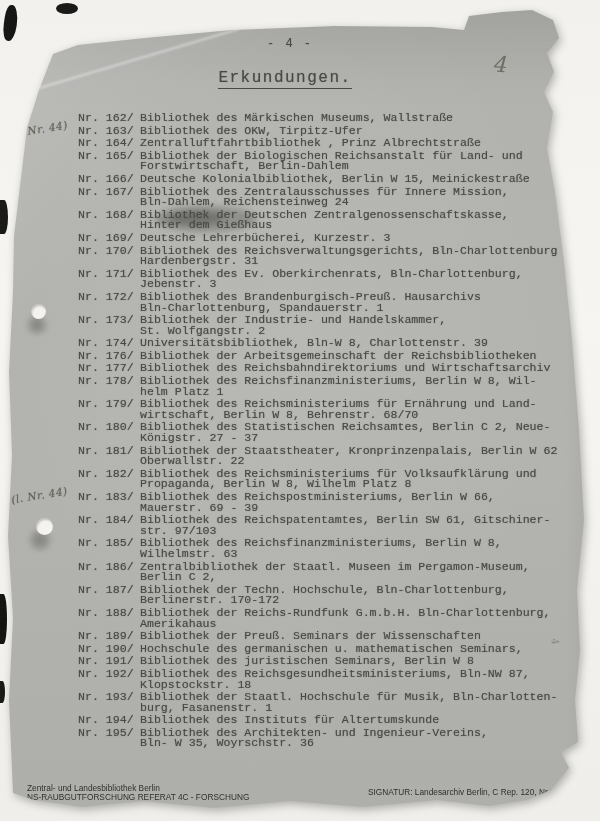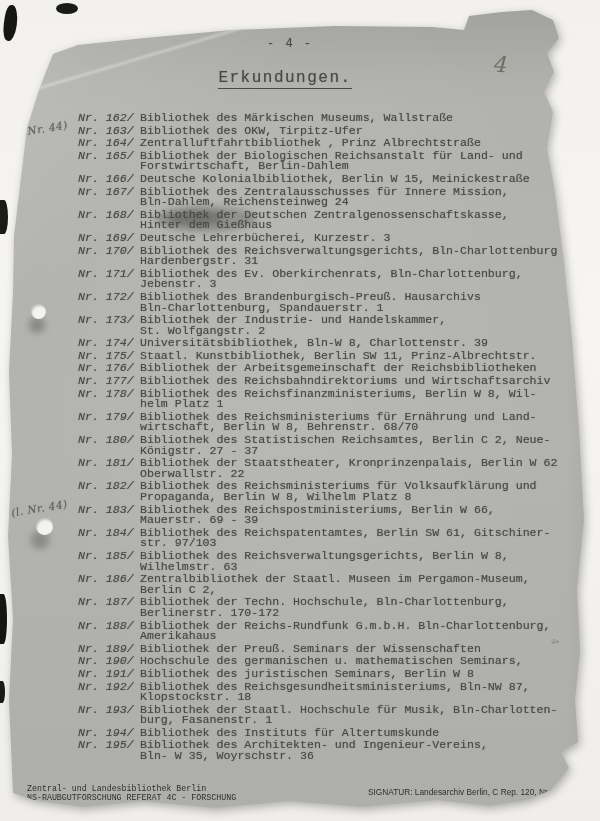--- a/index.html
+++ b/index.html
@@ -48,30 +48,30 @@
     font-family:"Liberation Mono","DejaVu Sans Mono",monospace;
     color:#4a4a44;text-shadow:0 0 1px rgba(70,70,64,0.55);
   }
   .page-num-typed{position:absolute;left:230px;top:37px;width:120px;text-align:center;
     font-size:12px;letter-spacing:2px;}
   .doc-title{position:absolute;left:210px;top:69px;width:150px;text-align:center;font-size:16px;letter-spacing:1.5px;}
   .doc-title span{border-bottom:1.3px solid #4a4a44;padding-bottom:1px;}
   .entries{position:absolute;left:78px;top:111px;width:480px;font-size:11.6px;}
   .entry{position:relative;margin-top:2px;}
   .eline{display:flex;line-height:10.6px;white-space:pre;}
-  .num{flex:0 0 62px;font-style:italic;}
+  .num{flex:0 0 62px;}
   .cont{padding-left:62px;}
   
   .hand{font-family:"DejaVu Serif","Liberation Serif",serif;font-style:italic;color:#5c5a52;}
   .margin-note{position:absolute;left:-67px;top:-3px;font-size:10.5px;letter-spacing:0.5px;
     transform:rotate(-9deg);white-space:nowrap;opacity:0.9;}
   .hand-page-num{position:absolute;left:494px;top:52px;font-size:22px;color:#6f6e66;transform:rotate(4deg);}
   .edge-mark{position:absolute;left:552px;top:636px;font-size:10px;color:rgba(100,98,92,0.55);transform:rotate(75deg);}
   
-  .footer-left{position:absolute;left:27px;top:784px;font-size:8.3px;line-height:9.4px;color:#2f2f2b;font-family:Liberation Mono, monospace;}
+  .footer-left{position:absolute;left:27px;top:784px;font-size:8.3px;line-height:9.4px;color:#2f2f2b;}
   .footer-right{position:absolute;left:368px;top:787px;font-size:8.3px;color:#2f2f2b;}
 </style>
 </head>
 <body>
 
 <div class="blob blob-a"></div>
 <div class="blob blob-b"></div>
 <div class="blob blob-c"></div>
 <div class="blob blob-d"></div>
 <div class="blob blob-e"></div>
@@ -160,25 +160,20 @@
     </div>
   <div class="eline cont"><span class="txt">St. Wolfgangstr. 2</span></div>
         </div>
         <div class="entry">
     <div class="eline first">
       <span class="num">Nr. 174/</span><span class="txt">Universitätsbibliothek, Bln-W 8, Charlottenstr. 39</span>
     </div>
   </div>
         <div class="entry">
     <div class="eline first">
-      <span class="num">Nr. 175/</span><span class="txt">Staatl. Kunstbibliothek, Berlin SW 11, Prinz-Albrechtstr.</span>
-    </div>
-  </div>
-        <div class="entry">
-    <div class="eline first">
       <span class="num">Nr. 176/</span><span class="txt">Bibliothek der Arbeitsgemeinschaft der Reichsbibliotheken</span>
     </div>
   </div>
         <div class="entry">
     <div class="eline first">
       <span class="num">Nr. 177/</span><span class="txt">Bibliothek des Reichsbahndirektoriums und Wirtschaftsarchiv</span>
     </div>
   </div>
         <div class="entry">
     <div class="eline first">
@@ -218,21 +213,21 @@
           <span class="hand margin-note">(l. Nr. 44)</span>
         </div>
         <div class="entry">
     <div class="eline first">
       <span class="num">Nr. 184/</span><span class="txt">Bibliothek des Reichspatentamtes, Berlin SW 61, Gitschiner-</span>
     </div>
   <div class="eline cont"><span class="txt">str. 97/103</span></div>
         </div>
         <div class="entry">
     <div class="eline first">
-      <span class="num">Nr. 185/</span><span class="txt">Bibliothek des Reichsverwaltungsgerichts, Berlin W 8,</span>
+      <span class="num">Nr. 185/</span><span class="txt">Bibliothek des Reichsfinanzministeriums, Berlin W 8,</span>
     </div>
   <div class="eline cont"><span class="txt">Wilhelmstr. 63</span></div>
         </div>
         <div class="entry">
     <div class="eline first">
       <span class="num">Nr. 186/</span><span class="txt">Zentralbibliothek der Staatl. Museen im Pergamon-Museum,</span>
     </div>
   <div class="eline cont"><span class="txt">Berlin C 2,</span></div>
         </div>
         <div class="entry">

